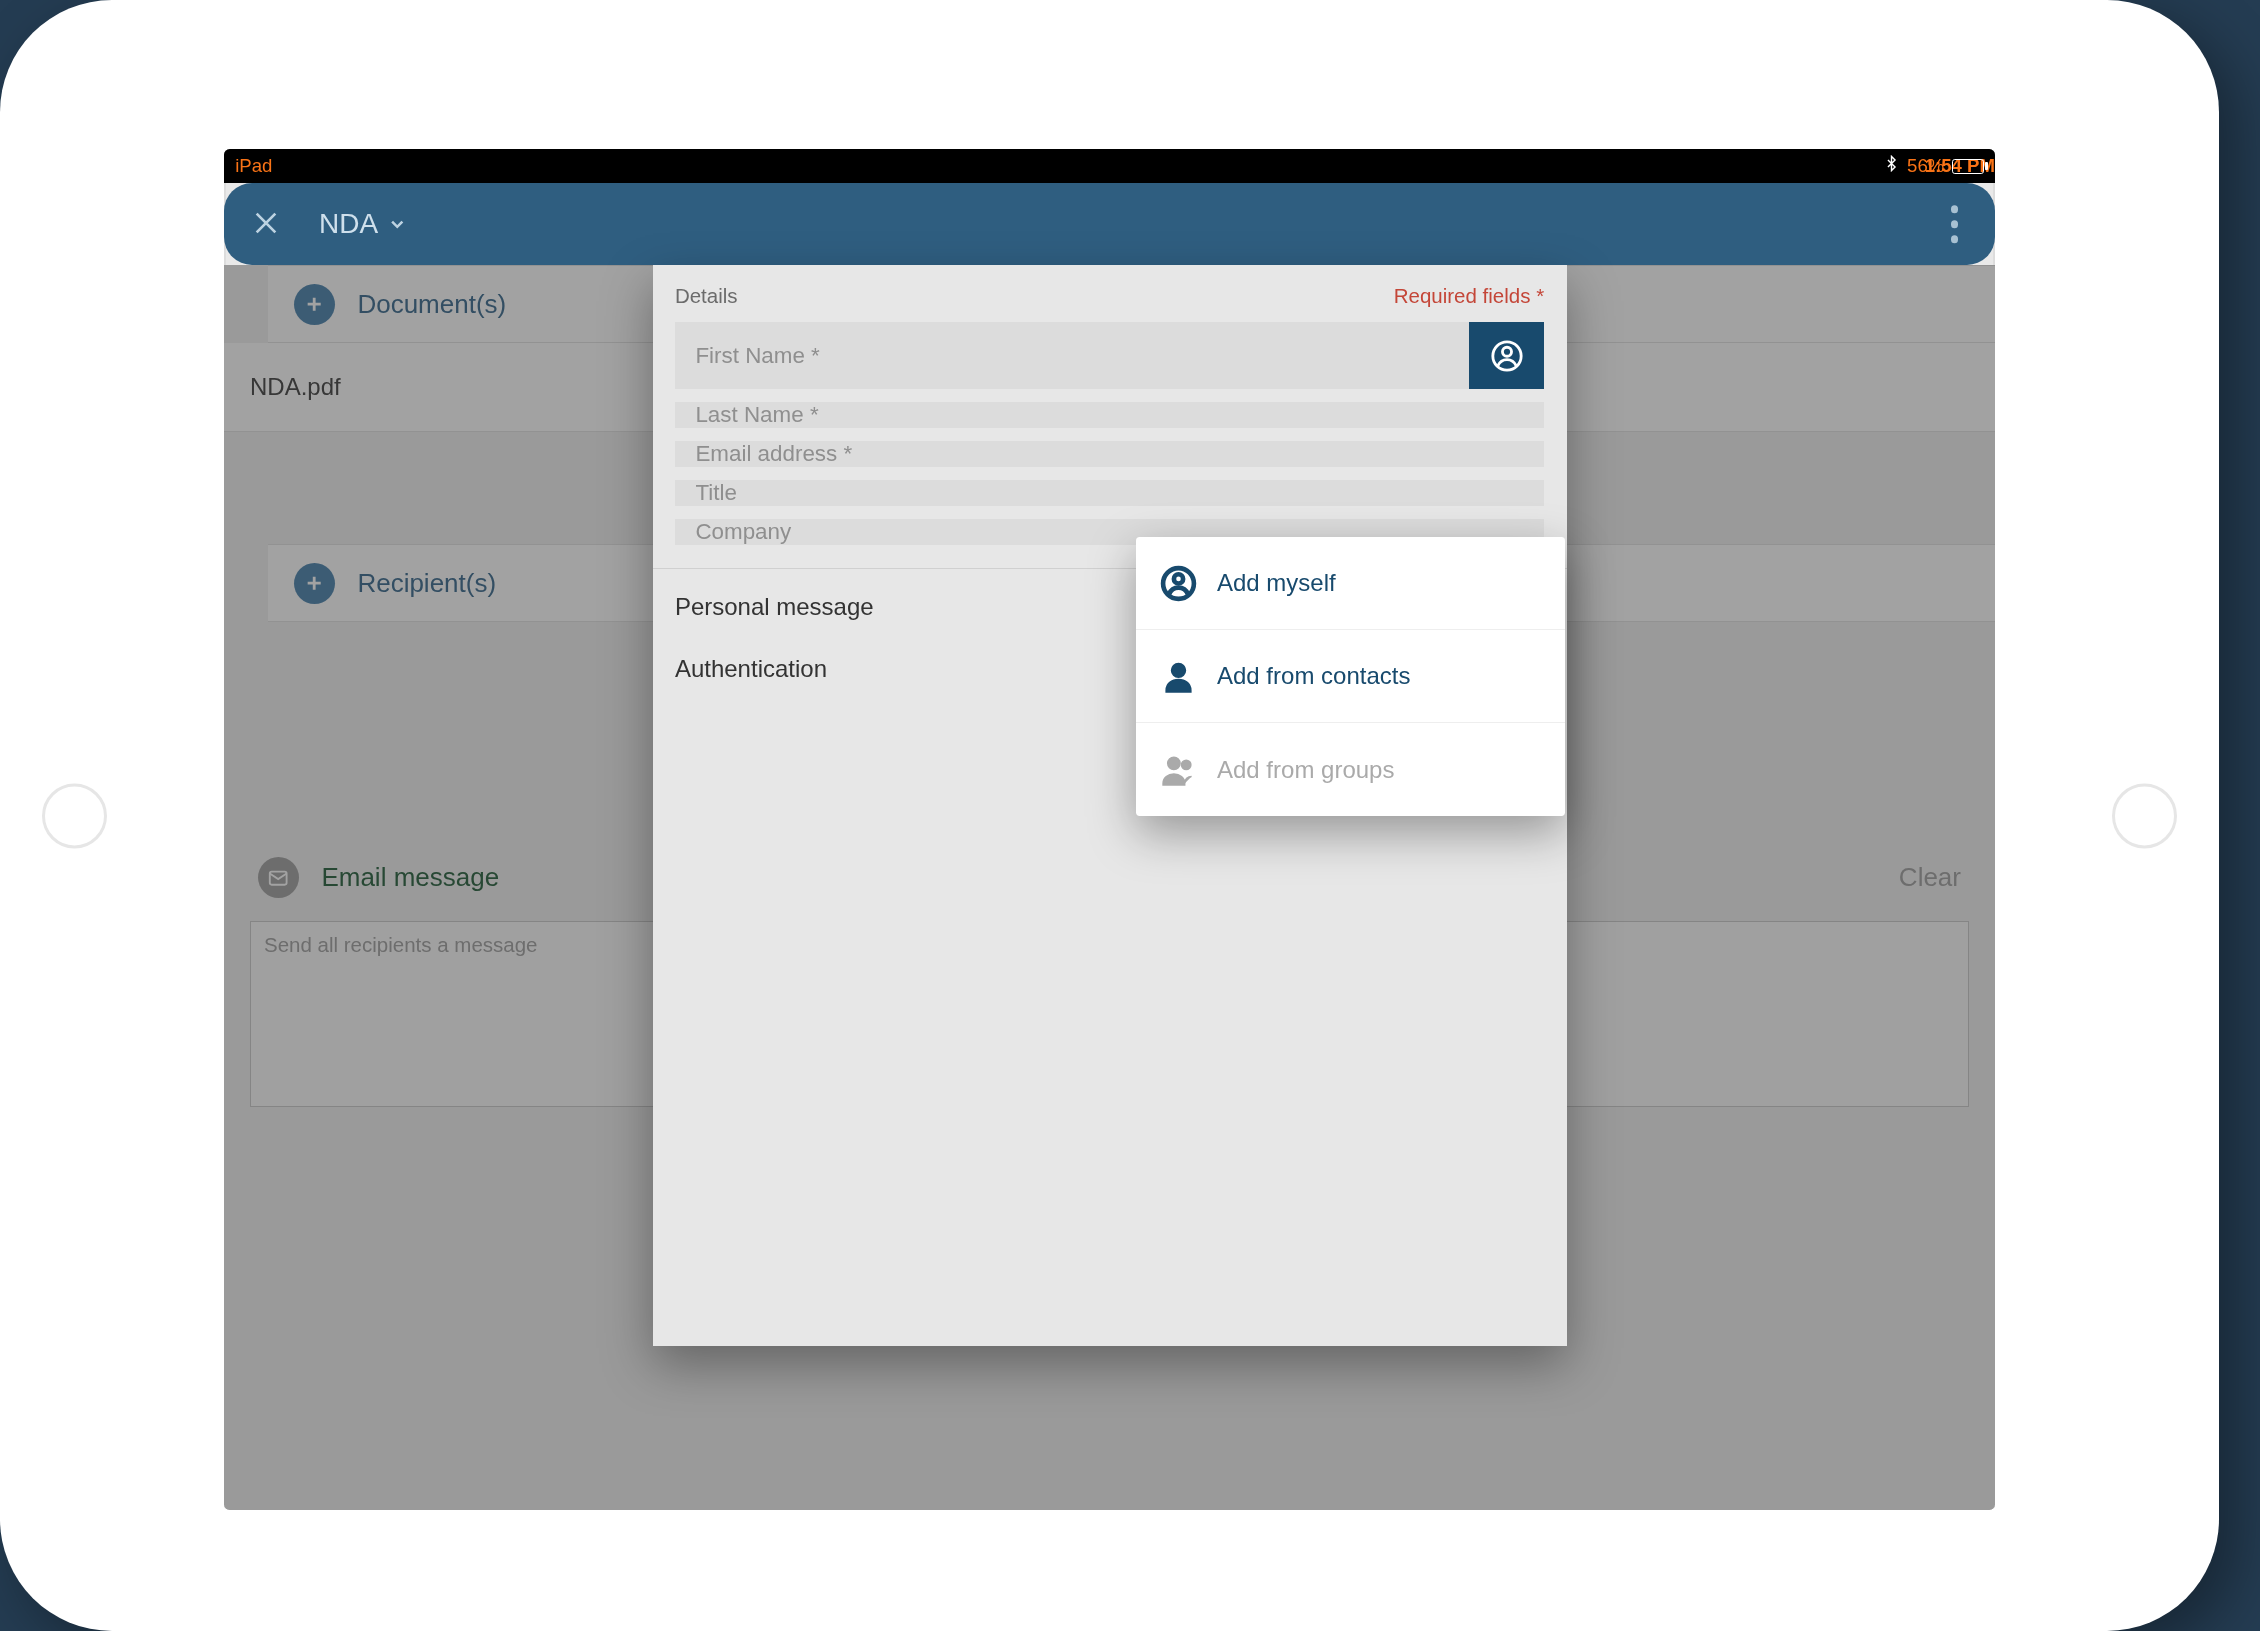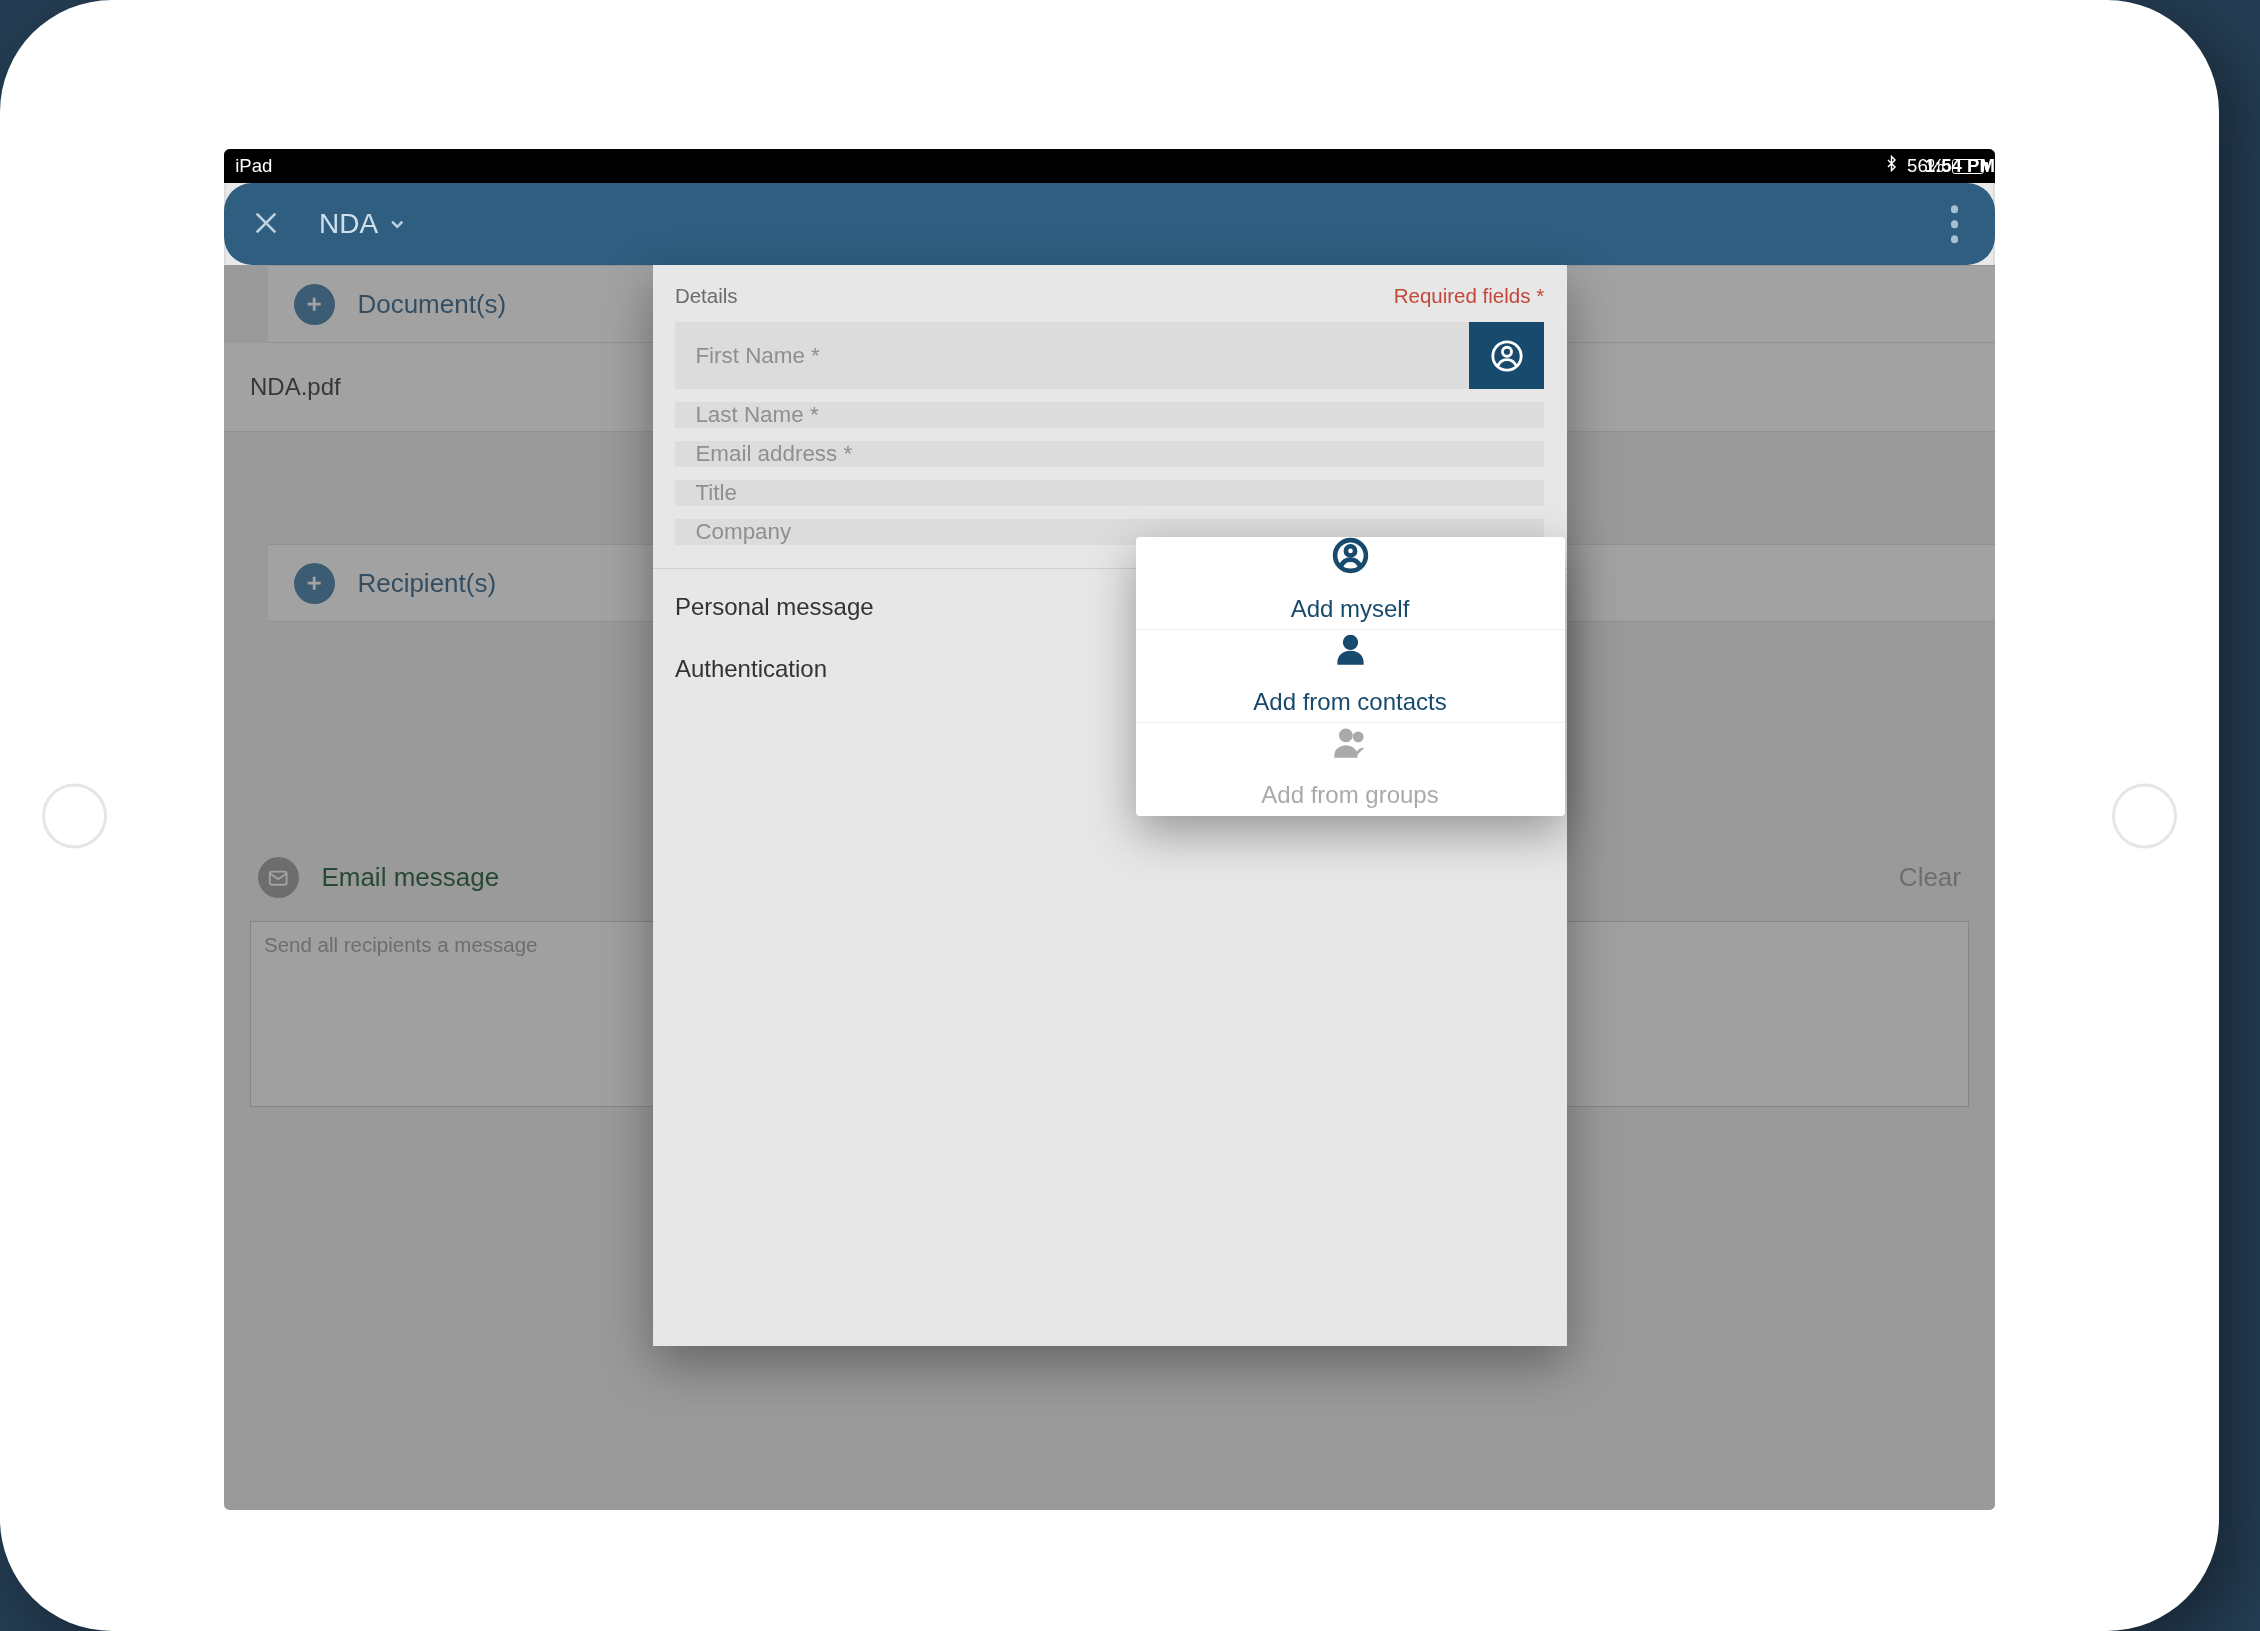--- a/index.html
+++ b/index.html
@@ -42,21 +42,21 @@
     border-radius: 5.6px;
     overflow: hidden;
     background: #e9e9e9;
     box-shadow: inset 0 0 0 1.9px #dcdcdc;
   }
 
   
   .statusbar {
     height: 34px;
     background: #000;
-    color: #ffffff;
+    color: #f97316;
     display: flex;
     align-items: center;
     justify-content: space-between;
     font-size: 18.6px;
     padding: 0 11.2px;
   }
   .statusbar .center { position:absolute; left:0; right:0; text-align:right; font-weight:600; }
   .statusbar .right { display:flex; align-items:center; gap:7.5px; }
   .battery {
     width: 32px; height: 15px; border: 1.9px solid #fff; border-radius: 2.8px; position: relative;
@@ -228,21 +228,20 @@
     box-shadow: 0 17px 47px rgba(0,0,0,.35);
     border-radius:3.7px;
     overflow:hidden;
   }
   .popover .item {
     display:flex; align-items:center; gap:20.5px;
     height: 93px;
     padding: 0 24px;
     border-bottom:0.9px solid #eee;
     font-size:24px;
-    flex-direction:column;
   }
   .popover .item:last-child { border-bottom:none; }
   .popover .item.enabled { color:#184a6d; }
   .popover .item.disabled { color:#aaaaaa; }
   .popover .item svg { width:37px; height:37px; }
   .popover .item.enabled svg { stroke:#184a6d; fill:#184a6d; }
   .popover .item.disabled svg { stroke:#aaa; fill:#aaa; }
   .popover .item.enabled.outline svg { fill:none; stroke-width:3; }
 
 </style>

